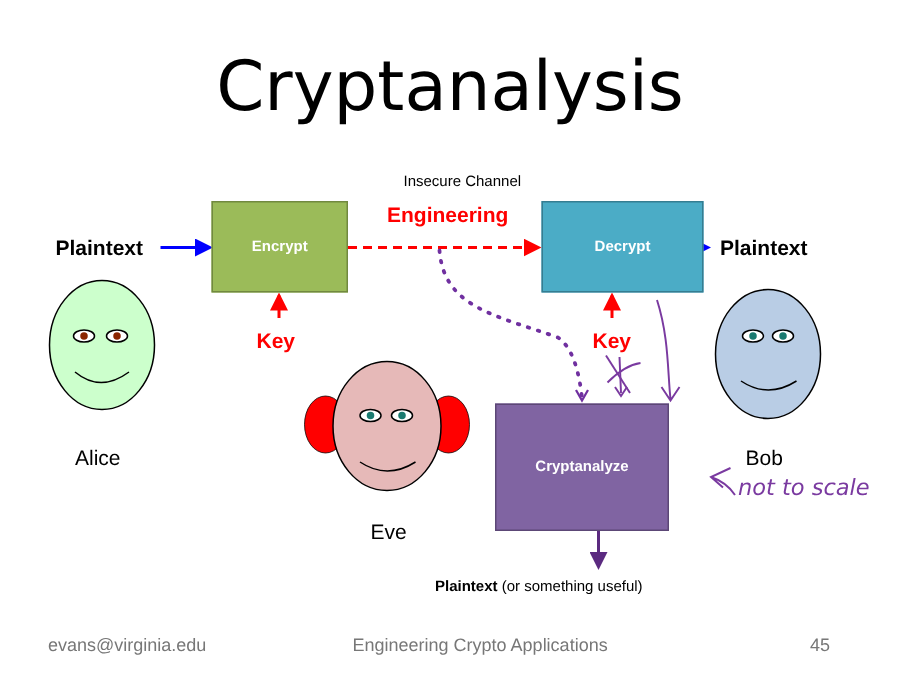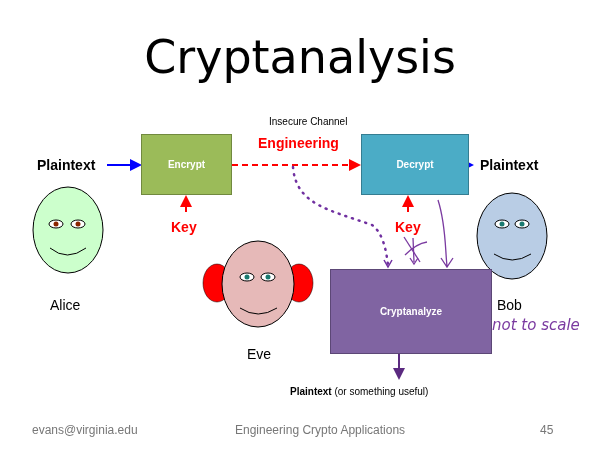--- a/index.html
+++ b/index.html
@@ -91,21 +91,21 @@
   </div>
 <div class="abs box" style="left:361px;top:134px;width:108px;height:61px;background:#4bacc6;border:1px solid #357d91;">
     <span>Decrypt</span>
   </div>
 <div class="abs label" style="left:480px;top:157px;">Plaintext</div>
 <div class="abs small" style="left:258px;top:116px;padding-left:11px;">Insecure Channel</div>
 <div class="abs red" style="left:258px;top:135px;">Engineering</div>
 <div class="abs red" style="left:171px;top:219px;">Key</div>
 <div class="abs red" style="left:395px;top:219px;">Key</div>
 
-<div class="abs box" style="left:330px;top:269px;width:162px;height:85px;background:#8064a2;border:1px solid #5c4776;">
+<div class="abs box" style="left:330px;top:269px;width:116px;height:85px;background:#8064a2;border:1px solid #5c4776;">
     <span>Cryptanalyze</span>
   </div>
 
 <div class="abs name" style="left:50px;top:297px;">Alice</div>
 <div class="abs name" style="left:497px;top:297px;">Bob</div>
 <div class="abs name" style="left:247px;top:346px;">Eve</div>
 
 <div class="abs hand" style="left:492px;top:316px;">not to scale</div>
 
 <div class="abs" style="left:290px;top:386px;font-size:10px;"><b>Plaintext</b><span> (or something useful)</span></div>

